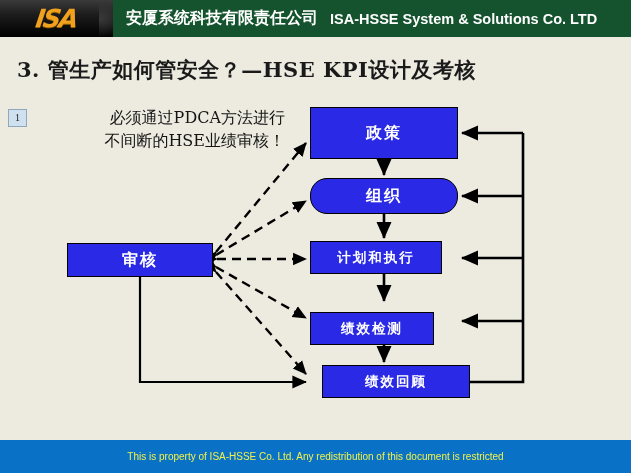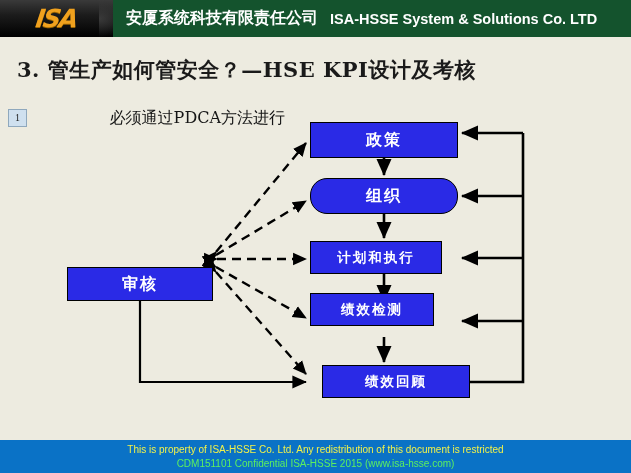--- a/index.html
+++ b/index.html
@@ -123,26 +123,26 @@
     font-weight: bold;
     display: flex;
     align-items: center;
     justify-content: center;
     box-sizing: border-box;
     letter-spacing: 2px;
   }
   .node-main { font-size: 16px; }
   .node-small { font-size: 13.5px; }
 
-  #node-policy   { left:310px; top:122px; width:148px; height:36px; }
+  #node-policy   { left:310px; top:107px; width:148px; height:52px; }
   #node-org      { left:310px; top:178px; width:148px; height:36px;border-radius:17px; }
   #node-plan     { left:310px; top:241px; width:132px; height:33px; }
-  #node-measure  { left:310px; top:293px; width:124px; height:33px; }
+  #node-measure  { left:310px; top:312px; width:124px; height:33px; }
   #node-review   { left:322px; top:365px; width:148px; height:33px; }
-  #node-audit    { left:67px;  top:243px; width:146px; height:34px;margin-top:24px; }
+  #node-audit    { left:67px;  top:243px; width:146px; height:34px; }
 
   
   #wires {
     position: absolute;
     left: 0; top: 0;
     width: 631px; height: 473px;
     pointer-events: none;
   }
 
   
@@ -181,20 +181,21 @@
     <span id="header-cn">安厦系统科技有限责任公司</span>
     <span id="header-en">ISA-HSSE  System &amp; Solutions Co. LTD</span>
   </div>
 </div>
 
 <div id="title">3. 管生产如何管安全？—HSE KPI设计及考核</div>
 
 <div id="note-badge">1</div>
 <div id="note-text">
   <div>必须通过PDCA方法进行</div>
+  <div>不间断的HSE业绩审核！</div>
 </div>
 
 <svg id="wires" viewBox="0 0 631 473">
   <defs>
     <marker id="ah" markerWidth="7" markerHeight="7" refX="6.2" refY="3.2" orient="auto" markerUnits="strokeWidth">
       <path d="M0,0.3 L6.6,3.2 L0,6.1 z" fill="#000"></path>
     </marker>
     <marker id="ah2" markerWidth="7" markerHeight="7" refX="6.2" refY="3.2" orient="auto" markerUnits="strokeWidth">
       <path d="M0,0.3 L6.6,3.2 L0,6.1 z" fill="#000"></path>
     </marker>
@@ -233,14 +234,13 @@
 
 <div class="node node-main" id="node-policy">政策</div>
 <div class="node node-main" id="node-org">组织</div>
 <div class="node node-small" id="node-plan">计划和执行</div>
 <div class="node node-small" id="node-measure">绩效检测</div>
 <div class="node node-small" id="node-review">绩效回顾</div>
 <div class="node node-main" id="node-audit">审核</div>
 
 <div id="footer">
   <div id="footer-line1">This is property of ISA-HSSE Co. Ltd. Any redistribution of this document is restricted</div>
-  <div id="footer-line2">CDM151101 Confidential   ISA-HSSE 2015  (www.isa-hsse.com)</div>
 </div>
 
 </body></html>

